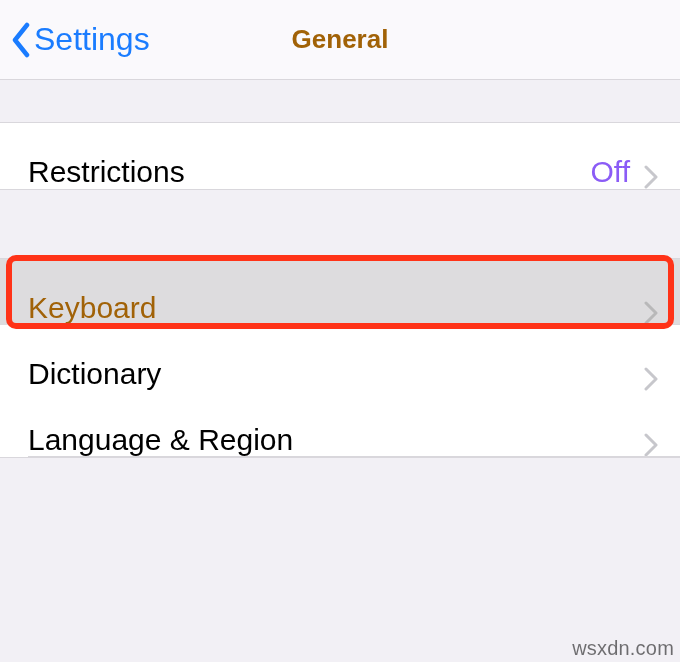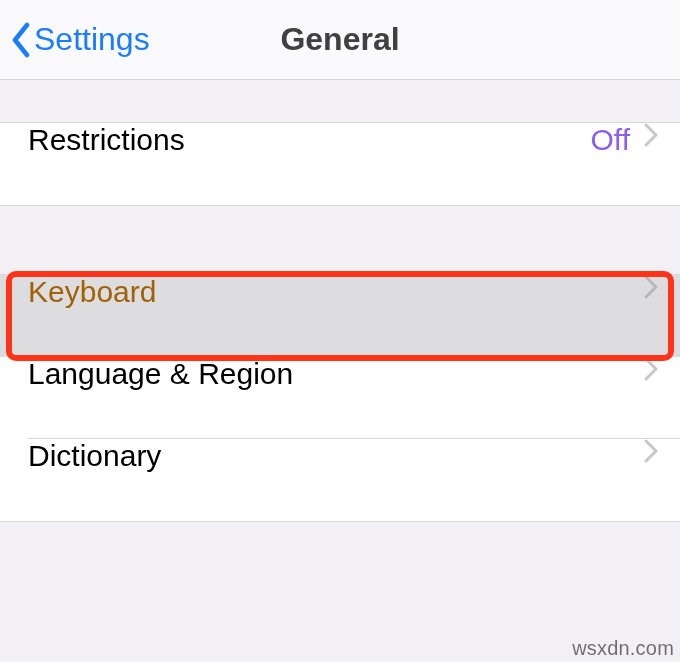--- a/index.html
+++ b/index.html
@@ -39,40 +39,40 @@
     }
     .back-chevron svg {
       width: 22px;
       height: 36px;
       display: block;
     }
     .nav-title {
       position: absolute;
       left: 50%;
       transform: translateX(-50%);
-      font-size: 32px;
+      font-size: 26px;
       font-weight: 600;
-      color: #404040;
+      color: #a16207;
     }
     .group-spacer {
       height: 42px;
     }
     .group-spacer.tall {
       height: 68px;
     }
     .cell-list {
       background: #fff;
       border-top: 1px solid #d9d7dc;
       border-bottom: 1px solid #d9d7dc;
     }
     .cell {
-      height: 82px;
+      height: 66px;
       display: flex;
-      align-items: flex-start;
-      padding: 0 22px 6px 28px;
+      align-items: flex-end;
+      padding: 0 22px 0 28px;
       position: relative;
       cursor: pointer;
       background: #fff;
     }
     .cell-label {
       font-size: 30px;
       color: #000;
       flex: 1;
       font-weight: 400;
     }
@@ -167,32 +167,32 @@
         <svg viewBox="0 0 14 24">
             <path d="M2 2 L12 12 L2 22" fill="none" stroke="#c7c7cc" stroke-width="3" stroke-linecap="round" stroke-linejoin="round"></path>
           </svg>
       </span>
       <div class="cell-divider"></div>
     </div>
     <div class="highlight-frame"></div>
   </div>
 
   <div class="cell">
+    <span class="cell-label">Dictionary</span>
+    <span class="cell-chevron">
+      <svg viewBox="0 0 14 24">
+          <path d="M2 2 L12 12 L2 22" fill="none" stroke="#c7c7cc" stroke-width="3" stroke-linecap="round" stroke-linejoin="round"></path>
+        </svg>
+    </span>
+  </div>
+
+  <div class="cell">
     <span class="cell-label">Language &amp; Region</span>
     <span class="cell-chevron">
       <svg viewBox="0 0 14 24">
           <path d="M2 2 L12 12 L2 22" fill="none" stroke="#c7c7cc" stroke-width="3" stroke-linecap="round" stroke-linejoin="round"></path>
         </svg>
     </span>
     <div class="cell-divider"></div>
   </div>
-
-  <div class="cell">
-    <span class="cell-label">Dictionary</span>
-    <span class="cell-chevron">
-      <svg viewBox="0 0 14 24">
-          <path d="M2 2 L12 12 L2 22" fill="none" stroke="#c7c7cc" stroke-width="3" stroke-linecap="round" stroke-linejoin="round"></path>
-        </svg>
-    </span>
-  </div>
 </div>
 
 <div class="watermark">wsxdn.com</div>
 
 </body></html>

